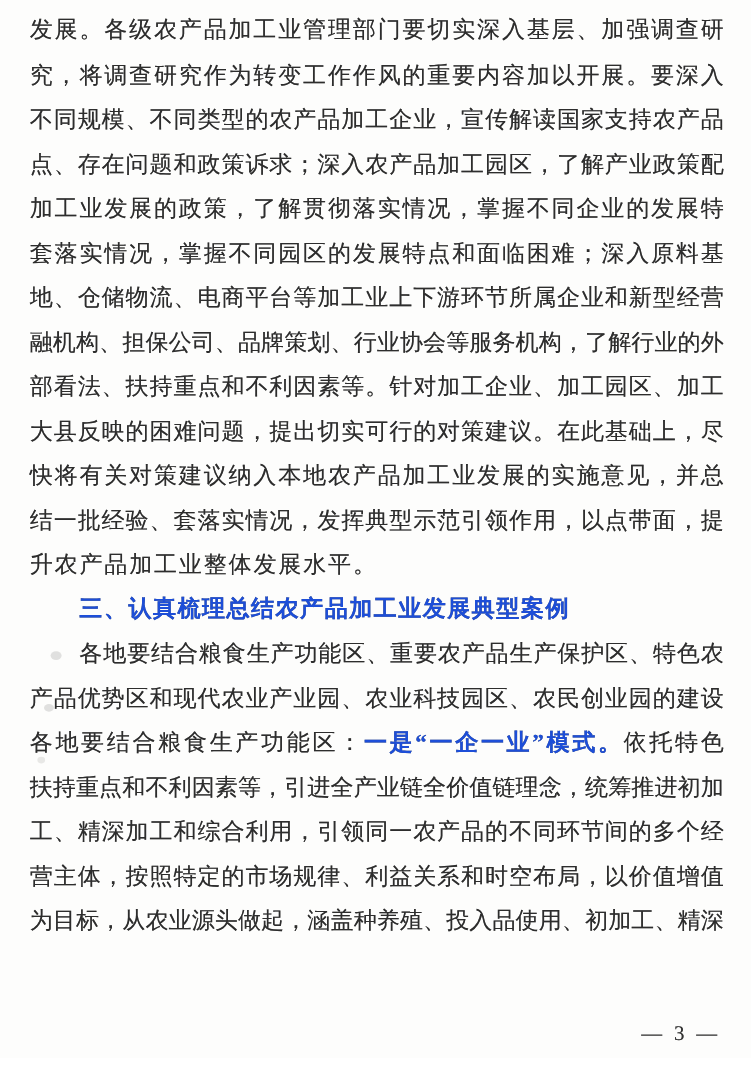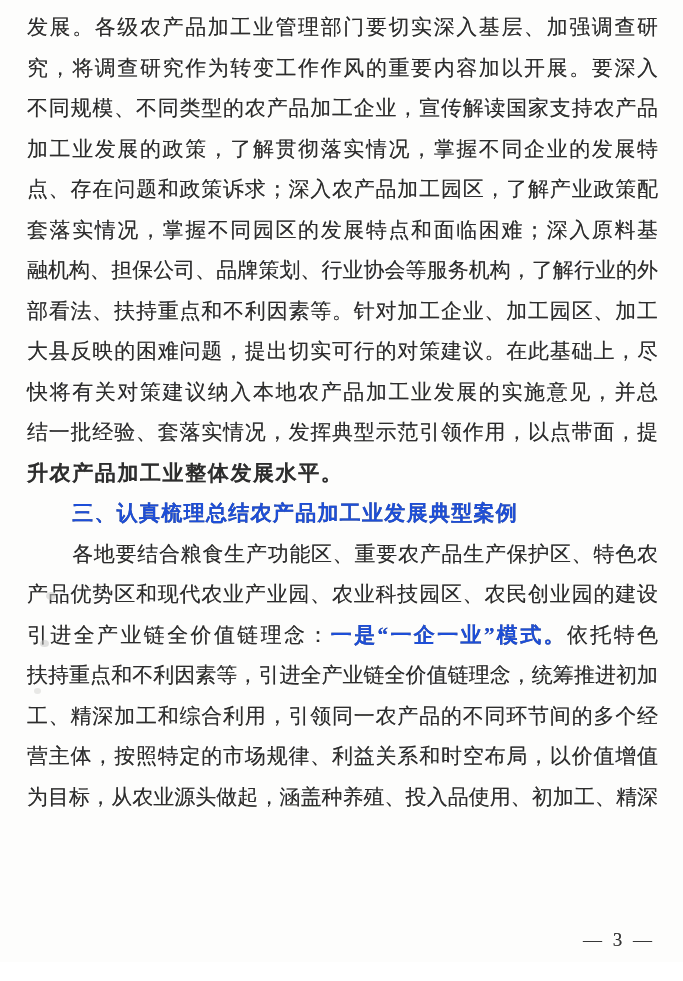--- a/index.html
+++ b/index.html
@@ -29,21 +29,20 @@
     text-shadow: 0 0 0.5px rgba(40,40,40,0.55);
   }
   .line.fill {
     text-align: justify;
     text-align-last: justify;
     -moz-text-align-last: justify;
   }
   .line.short {
     text-align: left;
     letter-spacing: 1.6px;
-    font-weight: bold;
   }
   .line.indent {
     text-indent: 2.15em;
   }
   .heading .line {
     font-weight: 700;
     letter-spacing: 1.3px;
     color: #262626;
     font-family: "Liberation Sans", "DejaVu Sans", sans-serif;
     text-shadow: 0 0 0.6px rgba(30,30,30,0.7);
@@ -77,37 +76,38 @@
 </style>
 </head>
 <body>
 
 <div class="page">
   <div class="doc-body" id="doc-body">
       <div class="block paragraph">
         <div class="line fill"><span>发展。各级农产品加工业管理部门要切实深入基层、加强调查研</span></div>
         <div class="line fill"><span>究，将调查研究作为转变工作作风的重要内容加以开展。要深入</span></div>
         <div class="line fill"><span>不同规模、不同类型的农产品加工企业，宣传解读国家支持农产品</span></div>
+        <div class="line fill"><span>点、存在问题和政策诉求；深入农产品加工园区，了解产业政策配</span></div>
         <div class="line fill"><span>加工业发展的政策，了解贯彻落实情况，掌握不同企业的发展特</span></div>
-        <div class="line fill"><span>点、存在问题和政策诉求；深入农产品加工园区，了解产业政策配</span></div>
         <div class="line fill"><span>套落实情况，掌握不同园区的发展特点和面临困难；深入原料基</span></div>
+        <div class="line fill"><span>地、仓储物流、电商平台等加工业上下游环节所属企业和新型经营</span></div>
         <div class="line fill"><span>融机构、担保公司、品牌策划、行业协会等服务机构，了解行业的外</span></div>
         <div class="line fill"><span>部看法、扶持重点和不利因素等。针对加工企业、加工园区、加工</span></div>
         <div class="line fill"><span>大县反映的困难问题，提出切实可行的对策建议。在此基础上，尽</span></div>
         <div class="line fill"><span>快将有关对策建议纳入本地农产品加工业发展的实施意见，并总</span></div>
         <div class="line fill"><span>结一批经验、套落实情况，发挥典型示范引领作用，以点带面，提</span></div>
         <div class="line short"><span>升农产品加工业整体发展水平。</span></div>
       </div>
       <div class="block heading">
         <div class="line short indent"><span class="bold">三、认真梳理总结农产品加工业发展典型案例</span></div>
       </div>
       <div class="block paragraph">
         <div class="line fill indent"><span>各地要结合粮食生产功能区、重要农产品生产保护区、特色农</span></div>
         <div class="line fill"><span>产品优势区和现代农业产业园、农业科技园区、农民创业园的建设</span></div>
-        <div class="line fill"><span>引进全产业链全价值链理念：</span><span class="bold">一是“一企一业”模式。</span><span>依托特色</span></div>
+        <div class="line fill"><span>各地要结合粮食生产功能区：</span><span class="bold">一是“一企一业”模式。</span><span>依托特色</span></div>
         <div class="line fill"><span>扶持重点和不利因素等，引进全产业链全价值链理念，统筹推进初加</span></div>
         <div class="line fill"><span>工、精深加工和综合利用，引领同一农产品的不同环节间的多个经</span></div>
         <div class="line fill"><span>营主体，按照特定的市场规律、利益关系和时空布局，以价值增值</span></div>
         <div class="line fill"><span>为目标，从农业源头做起，涵盖种养殖、投入品使用、初加工、精深</span></div>
       </div>
     </div>
   <div class="page-number">— 3 —</div>
   <div class="speck s1"></div>
   <div class="speck s2"></div>
   <div class="speck s3"></div>

